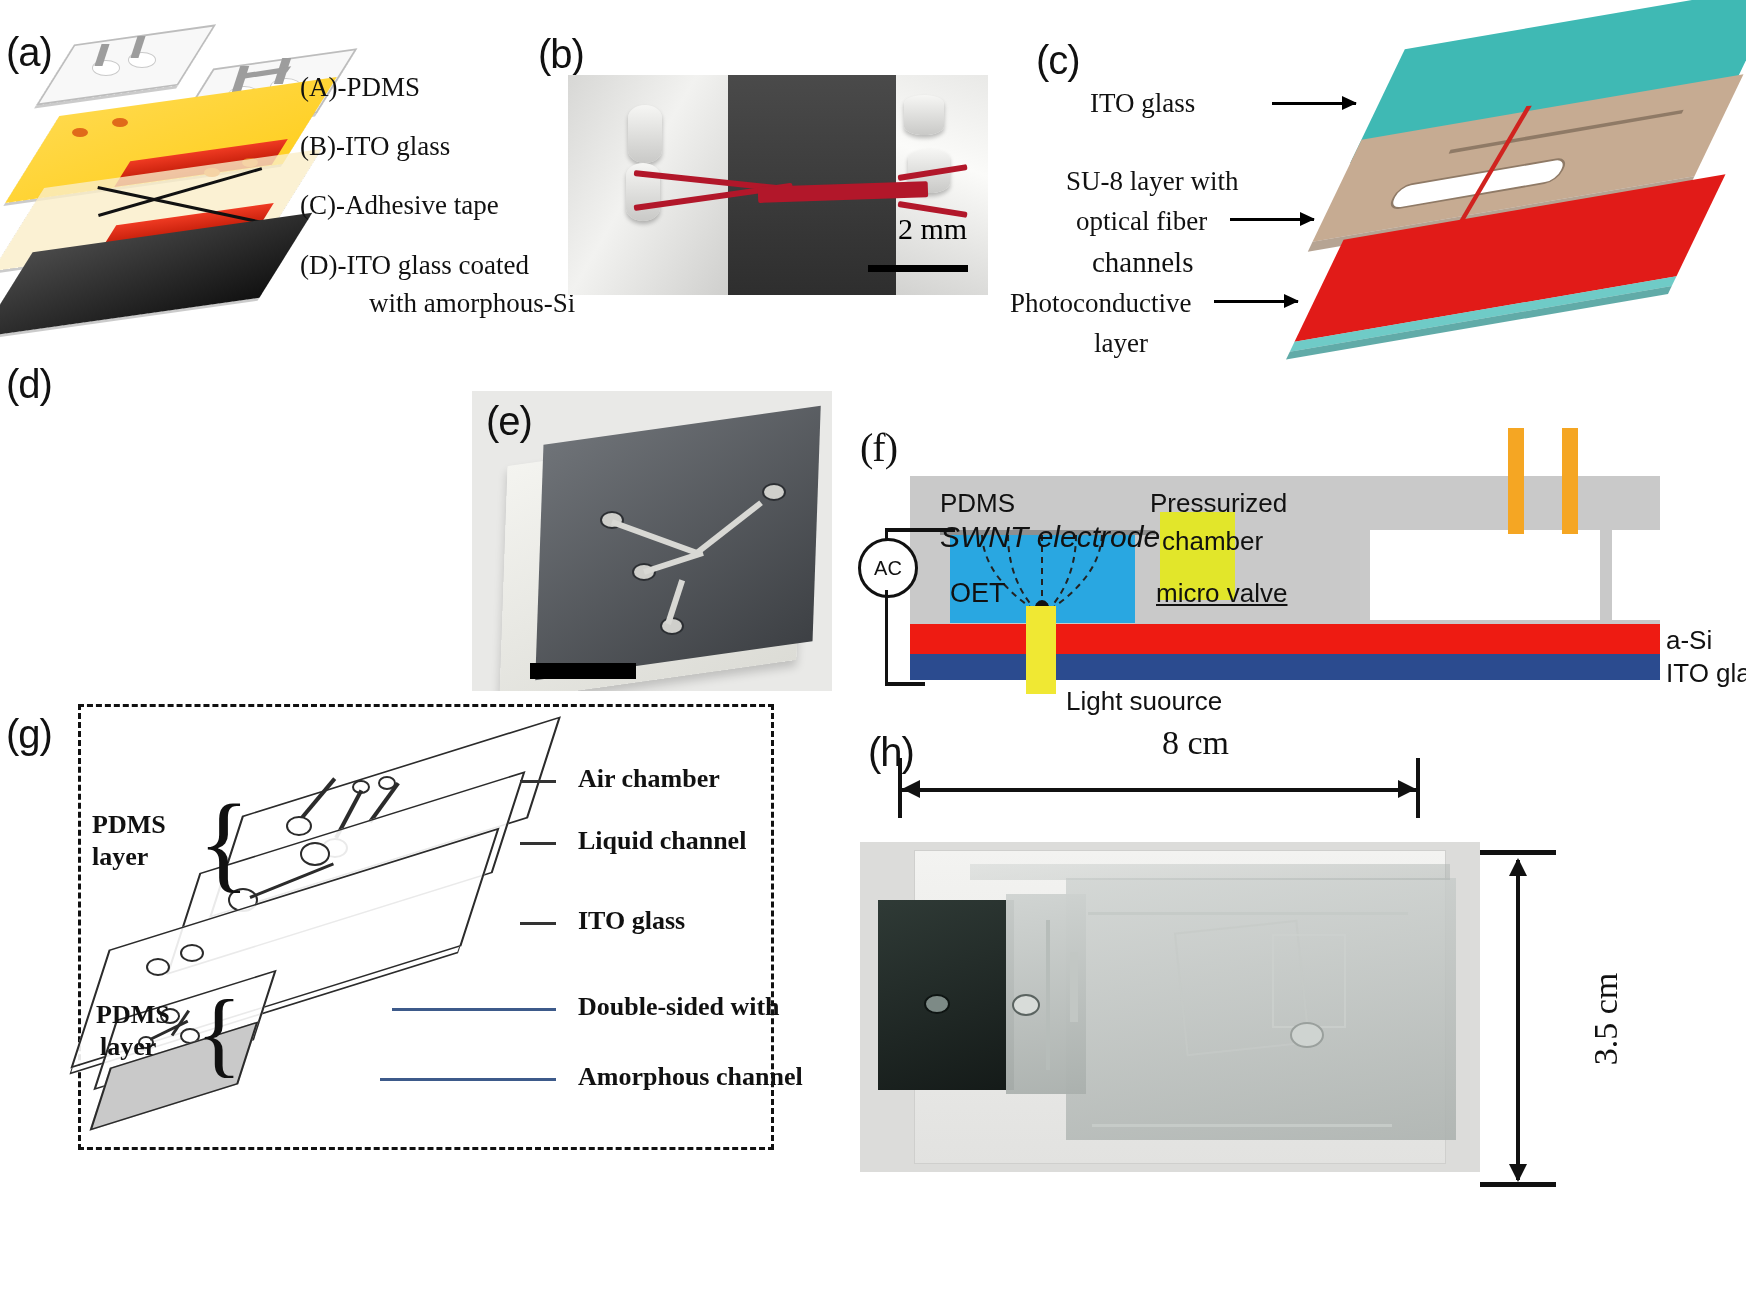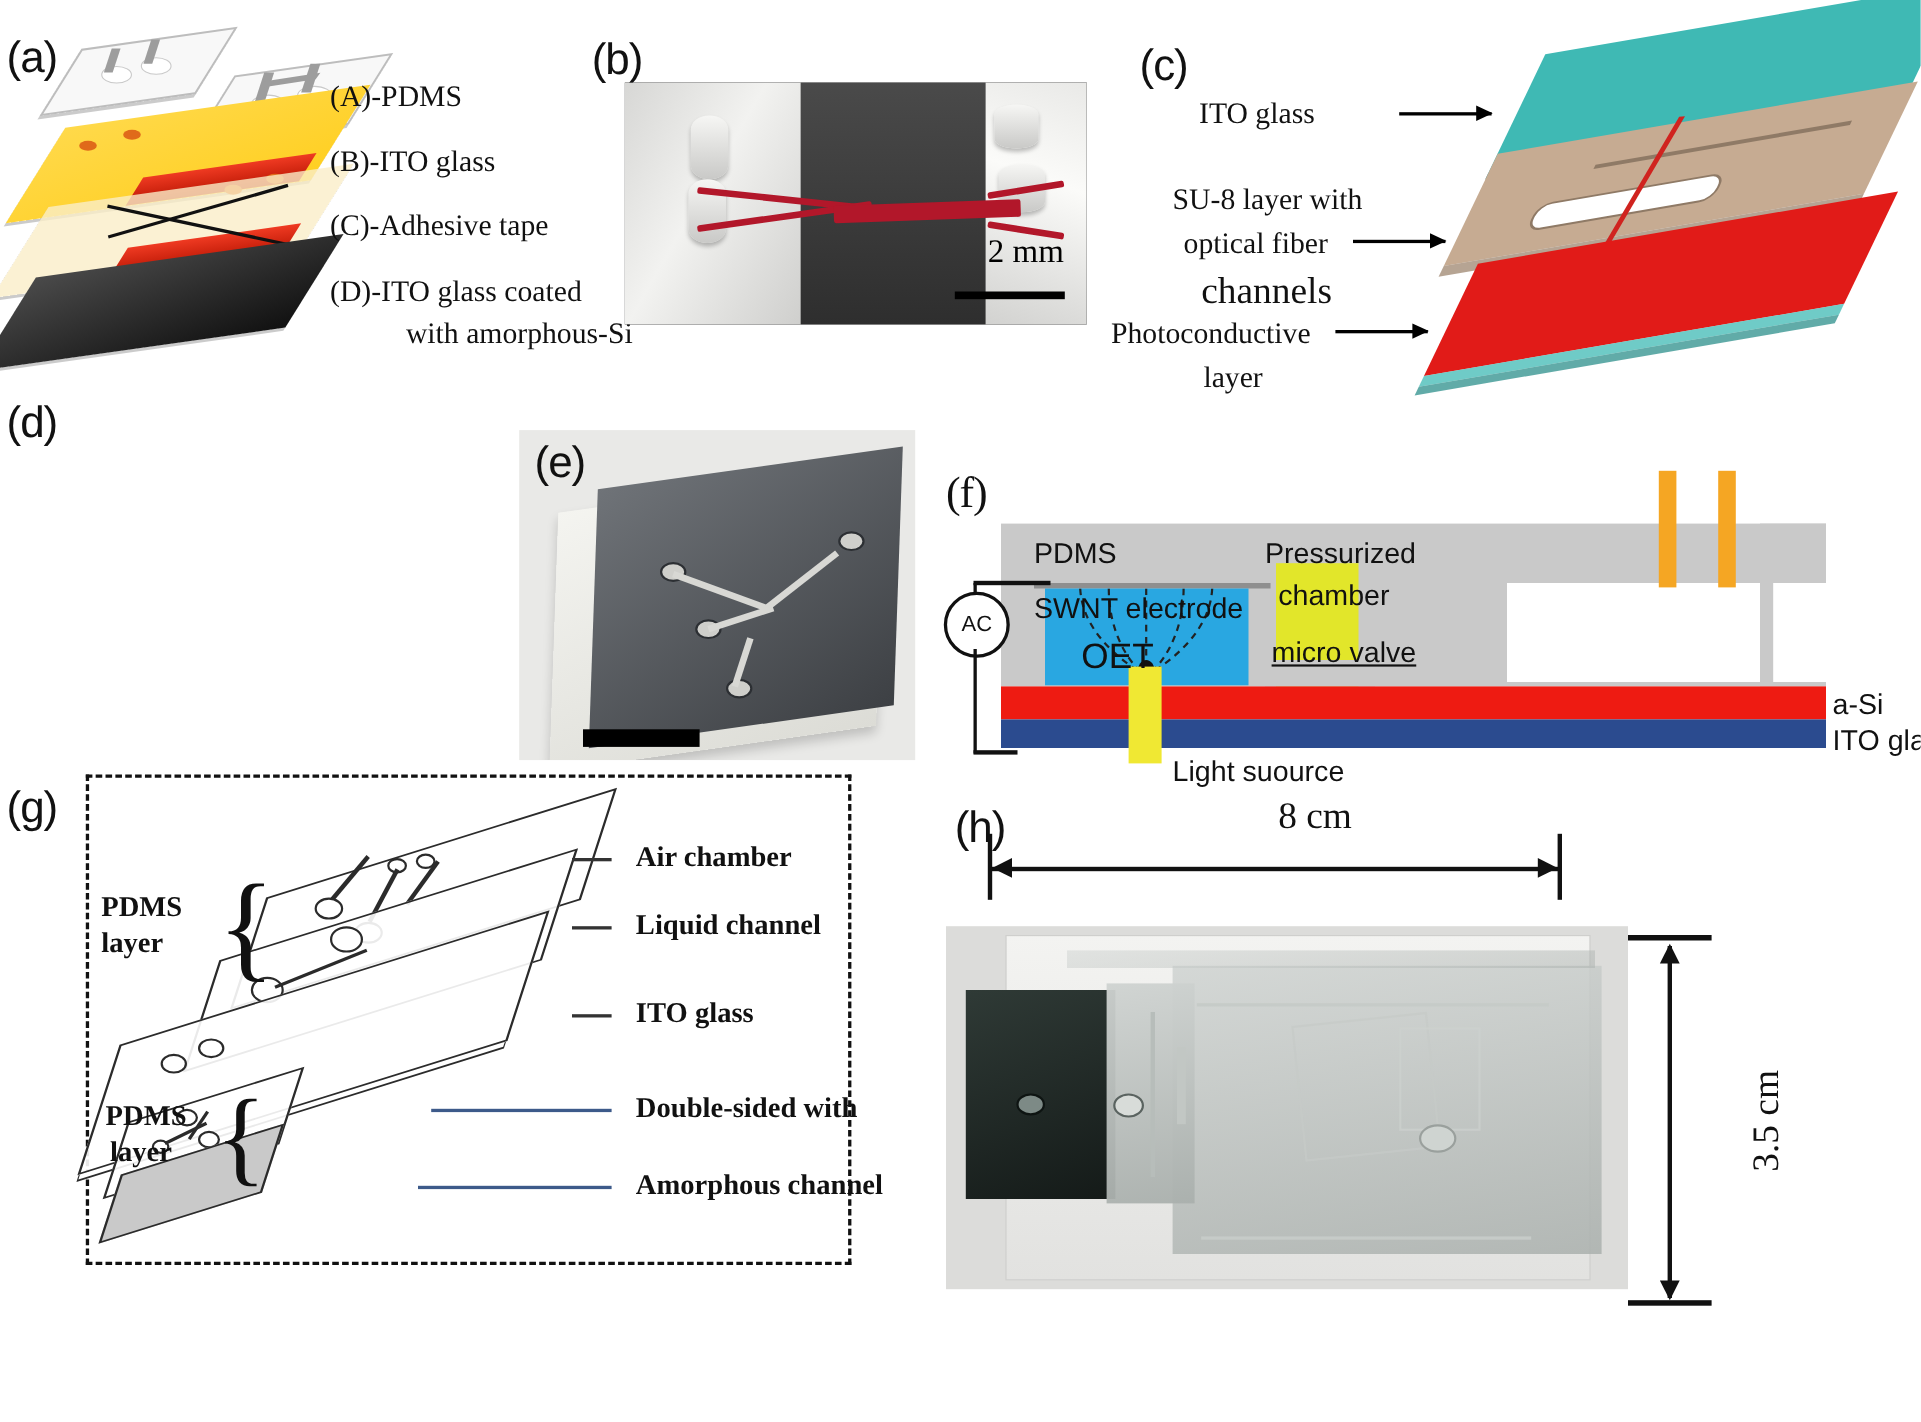--- a/index.html
+++ b/index.html
@@ -184,21 +184,21 @@
       <div class="face" style="background:#e11b18;"></div>
       <div class="edge" style="background:#3fb9b4;"></div>
       <div class="edge" style="bottom:-18px;height:8px;background:#2c8f8b;"></div>
     </div>
 
     <div class="lbl" style="left:90px;top:78px;font-size:27px;">ITO  glass</div>
     <div class="arrow" style="left:272px;top:92px;width:84px;"></div>
 
     <div class="lbl" style="left:66px;top:156px;font-size:27px;">SU-8 layer with</div>
     <div class="lbl" style="left:76px;top:196px;font-size:27px;">optical fiber</div>
-    <div class="lbl" style="left:92px;top:236px;font-size:34px;">channels</div>
+    <div class="lbl" style="left:92px;top:236px;font-size:29px;">channels</div>
     <div class="arrow" style="left:230px;top:208px;width:84px;"></div>
 
     <div class="lbl" style="left:10px;top:278px;font-size:27px;">Photoconductive</div>
     <div class="lbl" style="left:94px;top:318px;font-size:27px;">layer</div>
     <div class="arrow" style="left:214px;top:290px;width:84px;"></div>
   </div>
 
   <div class="panel" style="left:0;top:350px;width:420px;height:345px;">
     <div class="plabel" style="left:6px;top:12px;">(d)</div>
   </div>
@@ -255,24 +255,24 @@
 
     <div class="f-light" style="left:176px;top:196px;width:30px;height:88px;"></div>
 
     <div class="ac" style="left:8px;top:128px;">AC</div>
     <div style="position:absolute;left:35px;top:120px;width:3px;height:10px;background:#111;"></div>
     <div style="position:absolute;left:35px;top:118px;width:70px;height:4px;background:#111;"></div>
     <div style="position:absolute;left:35px;top:180px;width:3px;height:95px;background:#111;"></div>
     <div style="position:absolute;left:35px;top:272px;width:40px;height:4px;background:#111;"></div>
 
     <div class="f-txt" style="left:90px;top:78px;font-size:26px;">PDMS</div>
-    <div class="f-txt" style="left:90px;top:128px;font-size:26px;">SWNT electrode</div>
+    <div class="f-txt" style="left:90px;top:110px;font-size:30px;font-style:italic;">SWNT electrode</div>
     <div class="f-txt" style="left:300px;top:78px;font-size:26px;">Pressurized</div>
     <div class="f-txt" style="left:312px;top:116px;font-size:26px;">chamber</div>
-    <div class="f-txt" style="left:100px;top:168px;font-size:32px;margin-left:33px;">OET</div>
+    <div class="f-txt" style="left:100px;top:168px;font-size:27px;">OET</div>
     <div class="f-txt" style="left:306px;top:168px;font-size:26px;text-decoration:underline;">micro valve</div>
     <div class="f-txt" style="left:816px;top:215px;font-size:26px;">a-Si</div>
     <div class="f-txt" style="left:816px;top:248px;font-size:26px;">ITO glass</div>
     <div class="f-txt" style="left:216px;top:276px;font-size:26px;">Light suource</div>
   </div>
 
   <div class="panel" style="left:0;top:690px;width:800px;height:470px;">
     <div class="plabel" style="left:6px;top:22px;">(g)</div>
     <div class="dashbox" style="left:78px;top:14px;width:690px;height:440px;"></div>
 

